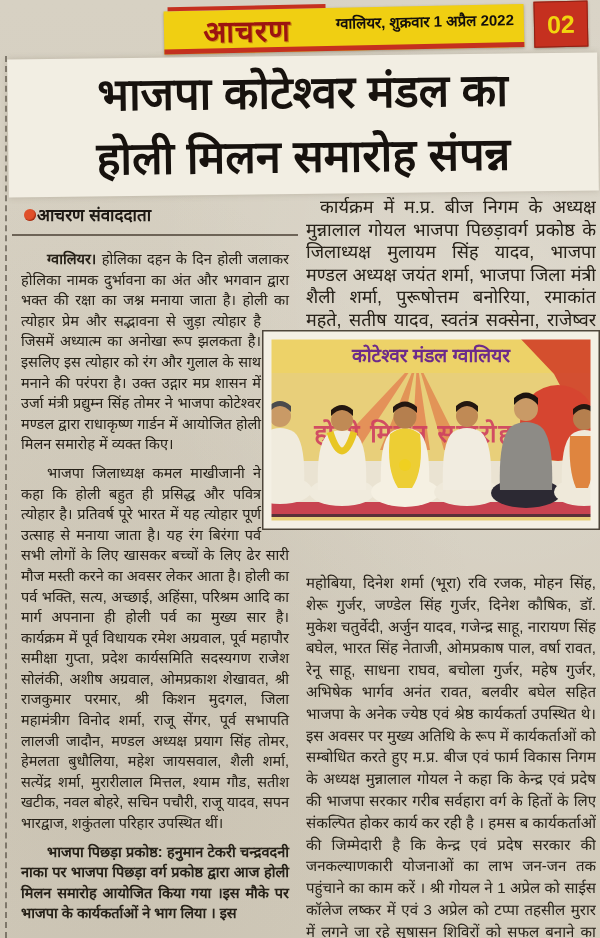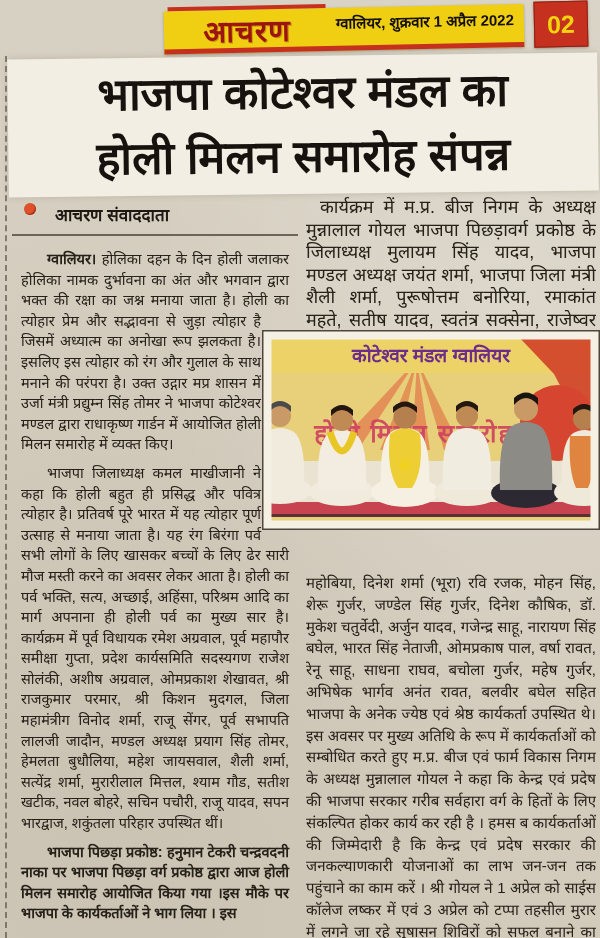--- a/index.html
+++ b/index.html
@@ -49,21 +49,21 @@
   
   .headline-block{
     position:absolute;left:8px;top:56px;width:590px;height:138px;
     background:#f2eee3;transform:rotate(-0.7deg);
     display:flex;flex-direction:column;justify-content:center;
     text-align:center;color:#17120e;
     box-shadow:0 0 6px rgba(120,110,90,.3);
   }
   .hl{font-size:45px;line-height:64px;font-weight:700;white-space:nowrap;}
   
-  .byline{position:absolute;left:24px;top:203px;display:flex;gap:19px;}
+  .byline{position:absolute;left:24px;top:203px;display:flex;align-items:center;gap:1px;}
   .bullet{width:12px;height:12px;border-radius:50%;background:#e0502a;box-shadow:inset -1px -1px 1px rgba(120,20,0,.6);}
   .byline-label{font-size:17px;font-weight:700;color:#1d1813;}
   .byline-rule{position:absolute;left:12px;top:234px;width:286px;height:2px;background:#53493c;opacity:.8;}
   
   .bodytext{color:#262118;text-align:justify;}
   .col-left{
     position:absolute;left:13px;top:241px;width:284px;height:695px;overflow:hidden;
     font-size:14.5px;line-height:20.6px;
   }
   .wrap-spacer{float:right;width:36px;height:292px;shape-outside:inset(88px 0 0 0);}

